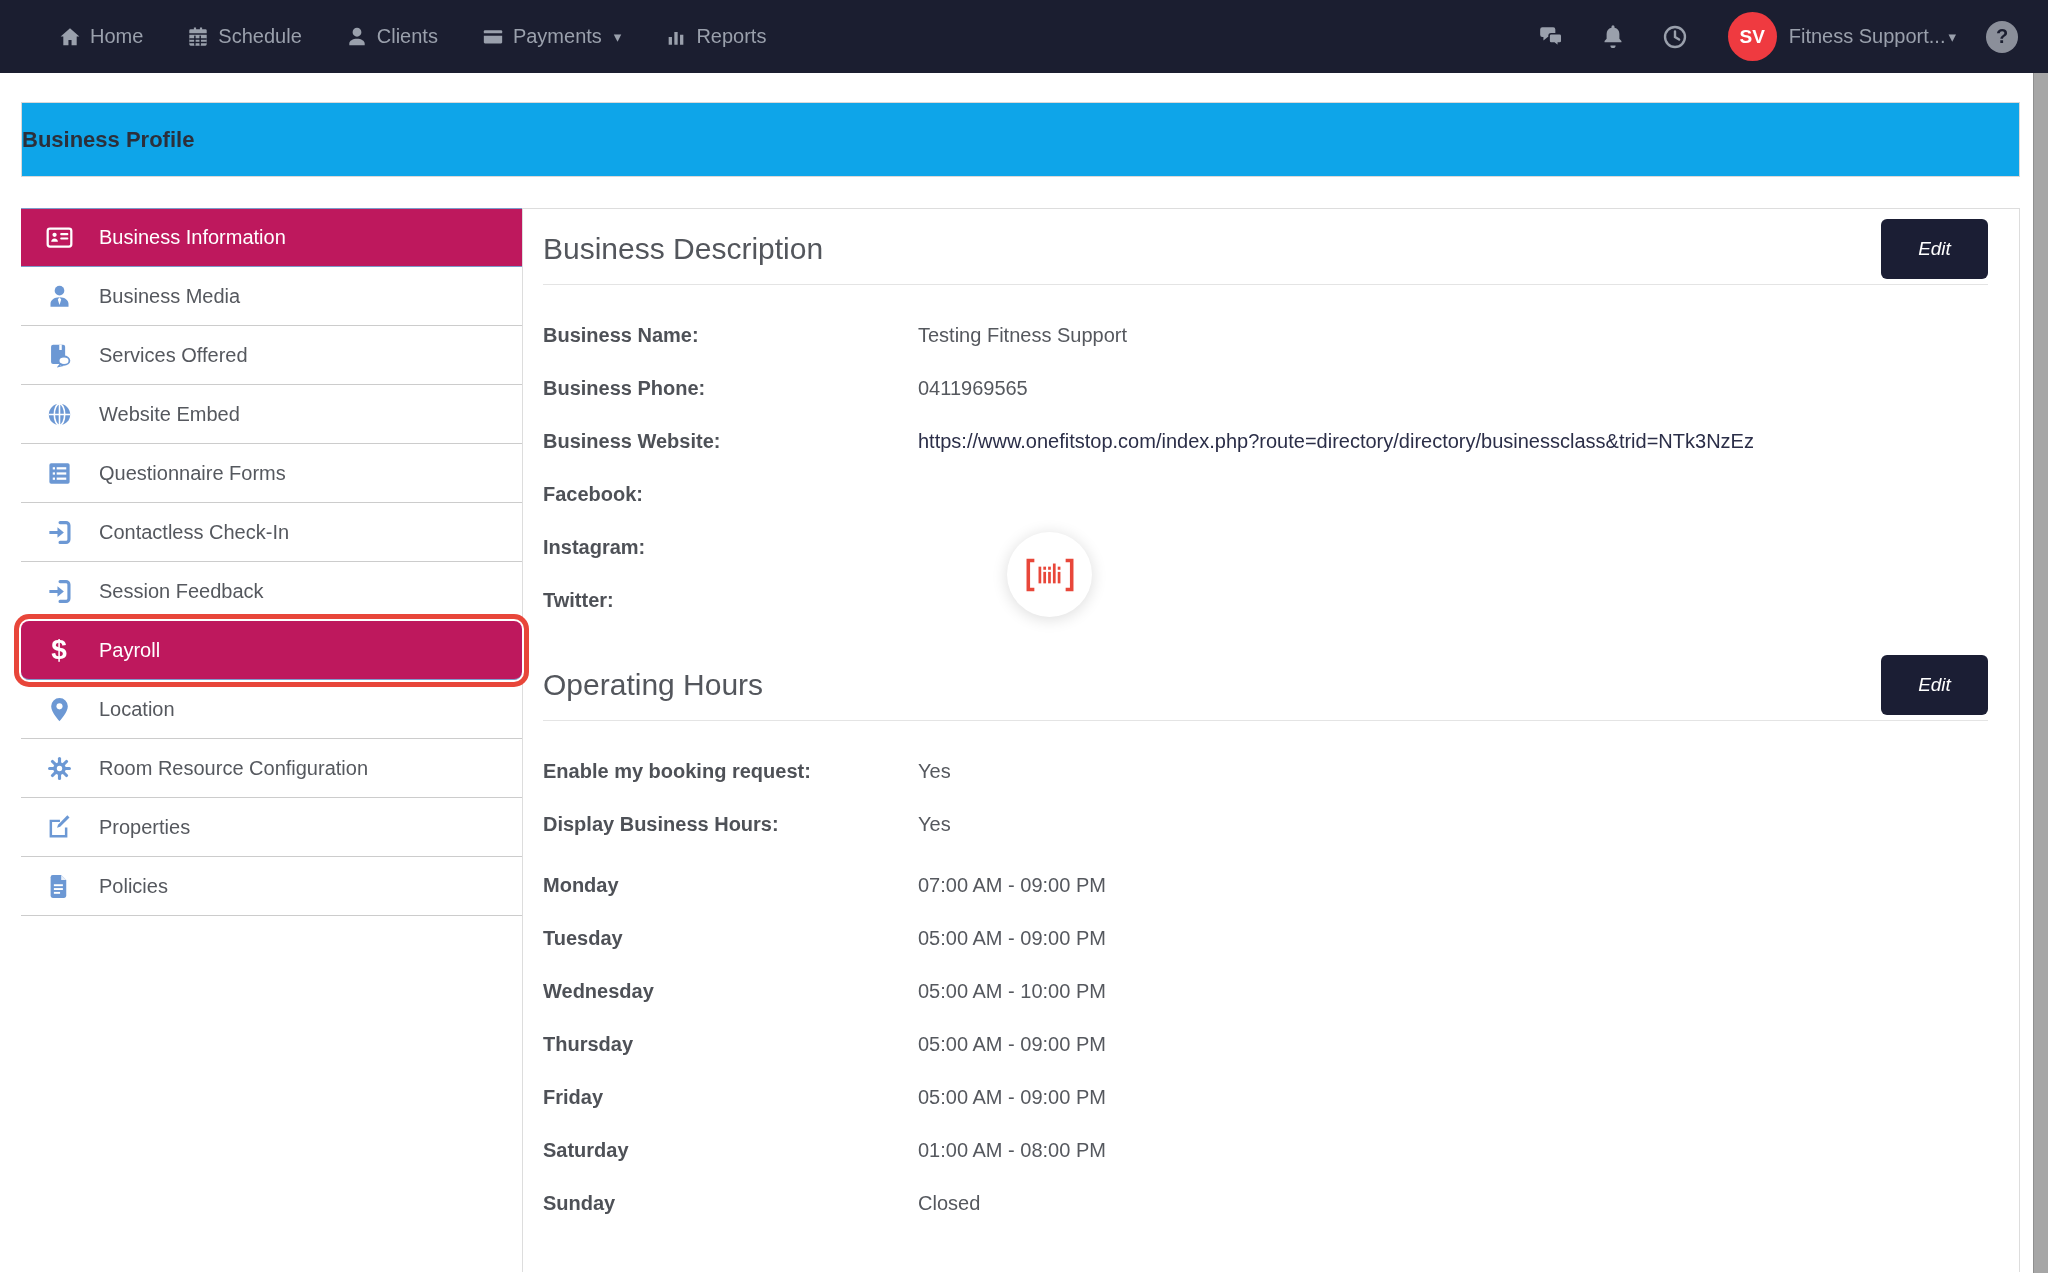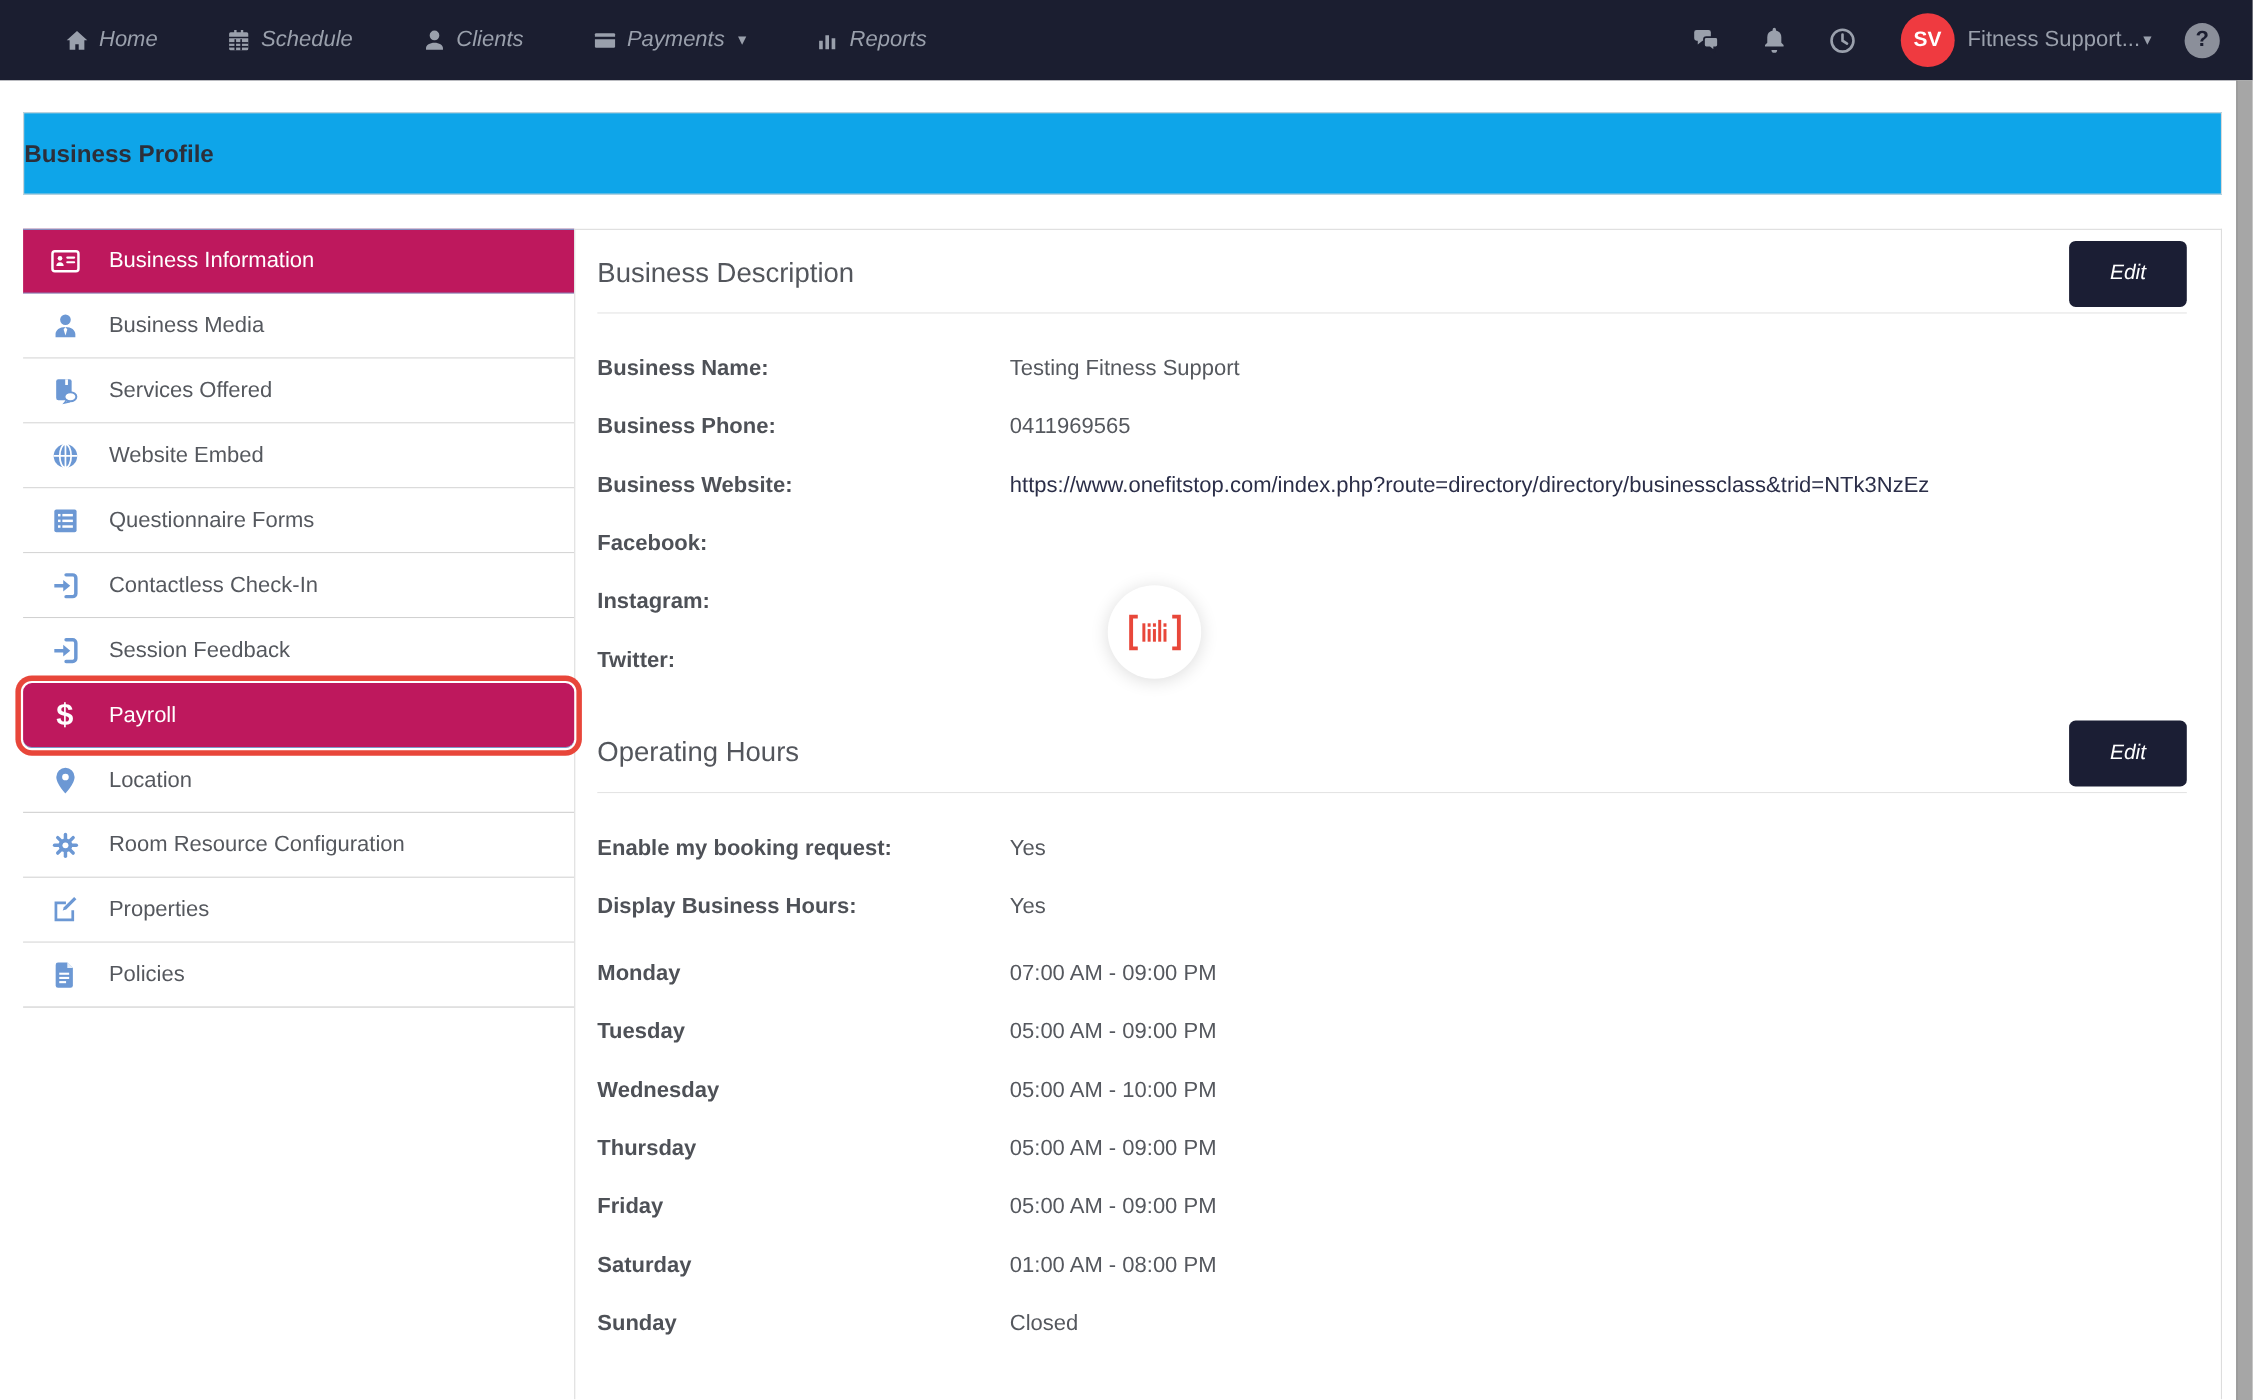--- a/index.html
+++ b/index.html
@@ -7,21 +7,21 @@
   body {
     font-family: "Liberation Sans", "DejaVu Sans", sans-serif;
     background:#ffffff; color:#55585e; position:relative;
   }
 
   
   .navbar {
     height:73px; background:#1b1e30; display:flex; align-items:center;
     padding:0 30px 0 59px; width:2048px;
   }
-  .nav-left { display:flex; align-items:flex-start; gap:63px;font-style:italic; }
+  .nav-left { display:flex; align-items:flex-start; gap:44px; }
   .nav-item { display:flex; align-items:center; gap:9px; color:#9aa0ac;
     font-size:20px; cursor:pointer; white-space:nowrap; }
   .nav-item svg { width:22px; height:22px; fill:#9aa0ac; display:block; }
   .caret { font-size:15px; line-height:1; margin-left:3px; color:#9aa0ac; }
   .nav-right { margin-left:auto; display:flex; align-items:center; }
   .nav-icon-btn { width:26px; height:26px; margin-left:36px; cursor:pointer; }
   .nav-icon-btn svg { width:26px; height:26px; fill:#9aa0ac; display:block; }
   .avatar {
     width:49px; height:49px; border-radius:50%; background:#ef3a40;
     color:#fff; font-weight:700; font-size:19px; display:flex;
@@ -64,21 +64,21 @@
   .dollar-glyph { font-size:28px; font-weight:700; line-height:1; }
 
   
   .panel {
     flex:1; border:1px solid #ddd; border-bottom:none; height:1064px;
     padding:0 31px 0 20px; position:relative; background:#fff; overflow:hidden;
   }
   .section-header { display:flex; align-items:center; justify-content:space-between;
     padding-top:18px; height:61px; }
   .section-header.second { margin-top:18px; }
-  .section-title { font-size:25px; font-weight:400; color:#53565c; }
+  .section-title { font-size:30px; font-weight:400; color:#53565c; }
   .edit-btn {
     width:107px; height:60px; background:#1b1e34; color:#fff; border:none;
     border-radius:6px; font-size:19px; font-family:inherit; cursor:pointer;font-style:italic;
   }
   .divider { border-bottom:1px solid #e4e4e4; margin-top:14px; }
   .fields { margin-top:24px; }
   .frow { display:flex; align-items:center; height:53px; }
   .flabel { width:375px; flex:none; font-weight:700; font-size:20px; color:#4e5157; }
   .fvalue { font-size:20px; color:#55585e; }
   .fvalue.url { color:#2b2e48; }

